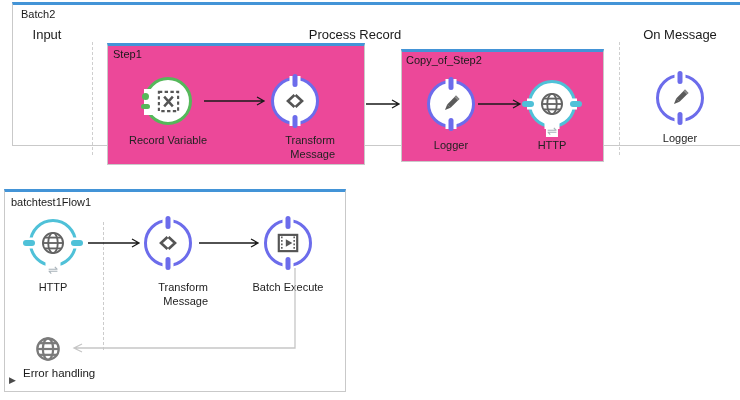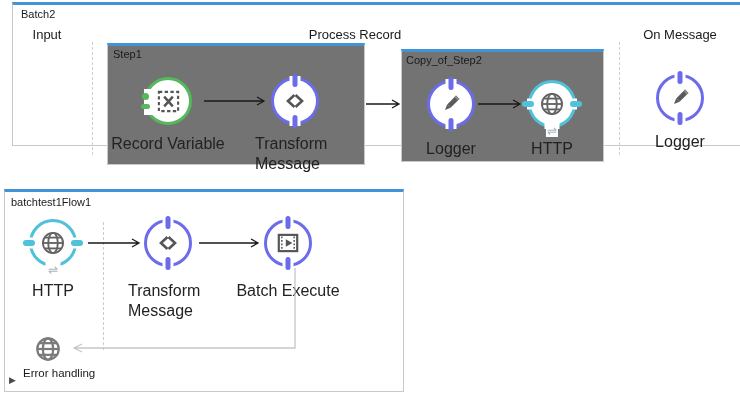--- a/index.html
+++ b/index.html
@@ -1,21 +1,21 @@
 <!DOCTYPE html>
 <html><head>
 <meta charset="utf-8">
 <style>
   html,body{margin:0;padding:0;background:#ffffff;}
   body{font-family:"Liberation Sans", sans-serif; -webkit-font-smoothing:antialiased;}
   #canvas{position:relative;width:740px;height:400px;background:#ffffff;overflow:hidden;}
 
   
   .scope{position:absolute;background:#fff;border:1px solid #c9c9c9;border-top:3px solid #4394d7;box-sizing:border-box;}
-  .subscope{position:absolute;background:#737373;border:1px solid #c9c9c9;border-top:3px solid #4394d7;box-sizing:border-box;}
+  .subscope{position:absolute;background:#ec4899;border:1px solid #c9c9c9;border-top:3px solid #4394d7;box-sizing:border-box;}
   .scope-title{position:absolute;font-size:11px;color:#1a1a1a;white-space:nowrap;}
   .section-label{position:absolute;font-size:13px;color:#1a1a1a;white-space:nowrap;transform:translateX(-50%);}
   .vsep{position:absolute;width:0;border-left:1px dashed #cfcfcf;}
 
   
   .node{position:absolute;width:48px;height:48px;border-radius:50%;border:3px solid #888;box-sizing:border-box;background:#fff;}
   .node.purple{border-color:#6c6ceb;}
   .node.green{border-color:#55b85a;}
   .node.cyan{border-color:#4fc1d8;}
   .notch{position:absolute;background:#fff;}
@@ -27,21 +27,21 @@
   .n-lg{left:-3px;top:9px;width:9px;height:26px;}
   .bar{position:absolute;width:5px;height:13px;border-radius:2.5px;background:#6c6ceb;left:50%;transform:translateX(-50%);}
   .b-t{top:-6px;} .b-b{bottom:-6px;}
   .tab{position:absolute;width:12px;height:6px;border-radius:3px;background:#4fc1d8;top:50%;transform:translateY(-50%);}
   .t-l{left:-9px;} .t-r{right:-9px;}
   .rv-dot{position:absolute;width:7px;height:7px;border-radius:50%;background:#55b85a;left:-5px;top:13px;}
   .rv-dash{position:absolute;width:9px;height:5px;border-radius:2.5px;background:#55b85a;left:-6px;top:24px;}
   .icon{position:absolute;left:0;top:0;right:0;bottom:0;display:flex;align-items:center;justify-content:center;}
   .exch{position:absolute;left:50%;bottom:-12px;transform:translateX(-50%);font-size:12px;line-height:12px;color:#a9b3ba;background:#fff;padding:0 1px;}
 
-  .node-label{position:absolute;font-size:16px;color:#222;text-align:left;transform:translateX(-50%);white-space:nowrap;line-height:1.25;}
+  .node-label{position:absolute;font-size:11px;color:#222;text-align:right;transform:translateX(-50%);white-space:nowrap;line-height:1.25;}
   .node-label.wrap{white-space:normal;width:80px;}
 
   .arrow{position:absolute;overflow:visible;}
   .dropline{position:absolute;width:0;border-left:1px dashed #cccccc;}
 
   .eh-tri{position:absolute;font-size:9px;line-height:9px;color:#4a4a4a;}
   .eh-label{position:absolute;font-size:11.5px;color:#1a1a1a;white-space:nowrap;}
 </style>
 </head>
 <body>
@@ -154,21 +154,21 @@
             <rect x="9.6" y="2.5" width="4.8" height="12.5" fill="#5a5a5a"></rect>
             <path d="M9.6 15 h4.8 L12 20.5 Z" fill="#5a5a5a"></path>
             <rect x="9.6" y="2.5" width="4.8" height="2.2" fill="#8a8a8a"></rect>
           </g>
         </svg>
       </span>
     </div>
     <div class="node-label" style="left:667px;top:127px;">Logger</div>
   </div>
 
-  <div class="scope" style="left:4px;top:189px;width:400px;height:203px;">
+  <div class="scope" style="left:4px;top:189px;width:342px;height:203px;">
     <div class="scope-title" style="left:6px;top:4px;">batchtest1Flow1</div>
 
     <div class="node cyan" style="left:24px;top:27px;">
       <span class="notch n-l"></span>
       <span class="notch n-r"></span>
       <span class="notch n-bw"></span>
       <span class="tab t-l"></span>
       <span class="tab t-r"></span>
       <span class="icon">
         <svg width="26" height="26" viewBox="0 0 24 24">

